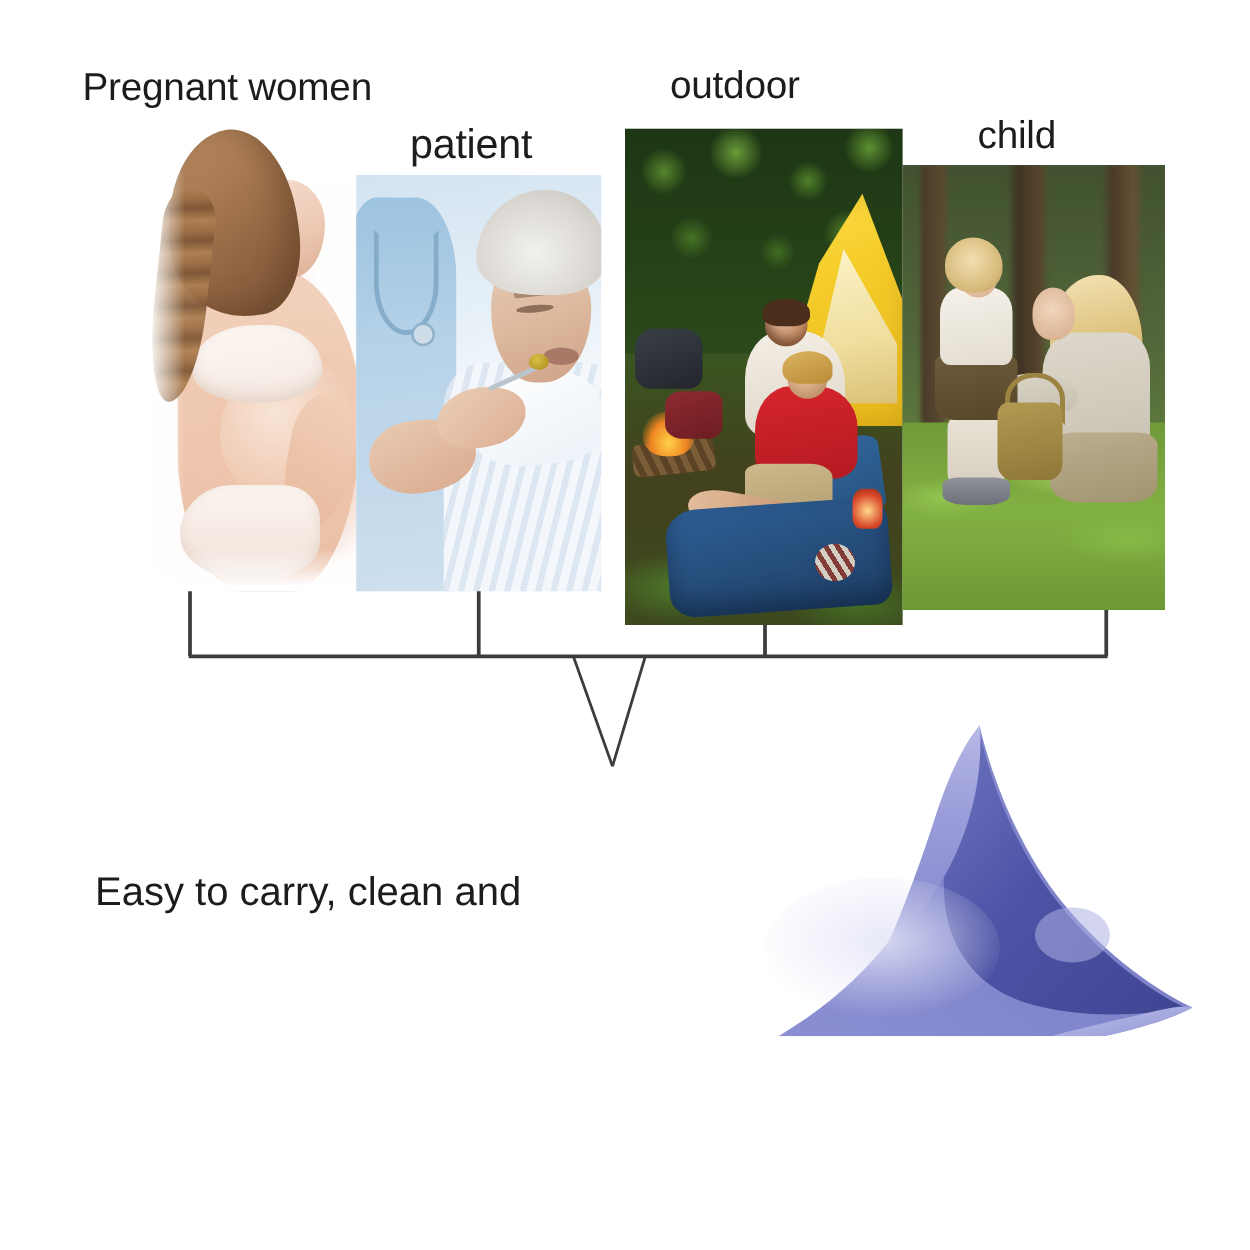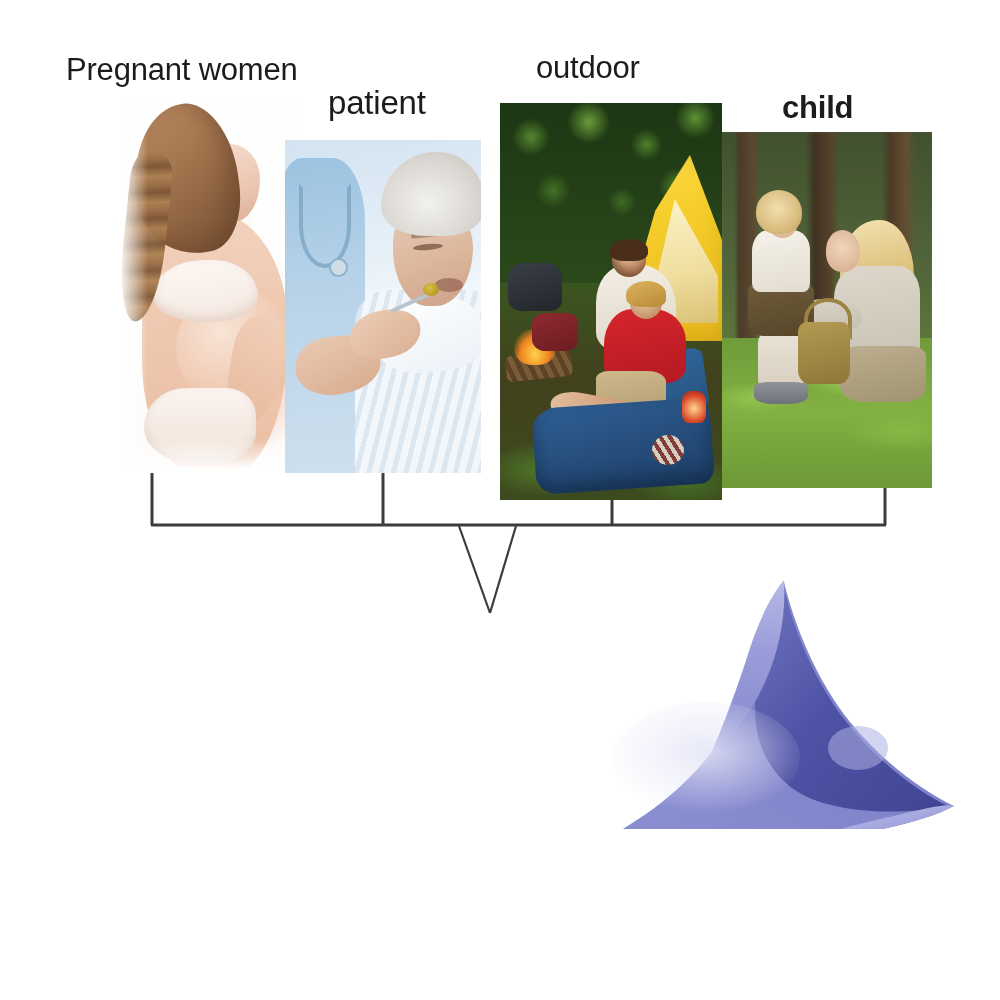--- a/index.html
+++ b/index.html
@@ -20,23 +20,23 @@
   
   .use-label {
     position: absolute;
     color: #1c1c1c;
     font-family: "Liberation Sans", sans-serif;
     font-weight: 400;
     white-space: nowrap;
     letter-spacing: -0.2px;
   }
   #label-pregnant { left: 66px;  top: 52px;  font-size: 31px; }
-  #label-patient  { left: 328px; top: 84px;  font-size: 33px; }
+  #label-patient  { left: 328px; top: 96px;  font-size: 33px; }
   #label-outdoor  { left: 536px; top: 50px;  font-size: 31px; }
-  #label-child    { left: 782px; top: 90px;  font-size: 31px; font-weight: bold; }
+  #label-child    { left: 782px; top: 90px;  font-size: 31px; }
 
   
   .photo {
     position: absolute;
     overflow: hidden;
   }
 
   
   #photo-pregnant {
     left: 118px; top: 92px; width: 182px; height: 381px;
@@ -572,15 +572,16 @@
     <path d="M 566 254
              C 540 268, 486 282, 420 288
              C 448 276, 498 266, 540 256
              C 550 254, 560 252, 566 254 Z" fill="url(#gRim)"></path>
 
     <ellipse cx="318" cy="206" rx="94" ry="56" fill="url(#gGloss)"></ellipse>
     <ellipse cx="470" cy="196" rx="30" ry="22" fill="#aeb1e2" opacity="0.55"></ellipse>
   </svg>
 
   <div id="caption">
+    <span class="cap-line-1">Easy to carry, clean and</span>
   </div>
 
 </div>
 
 </body></html>

